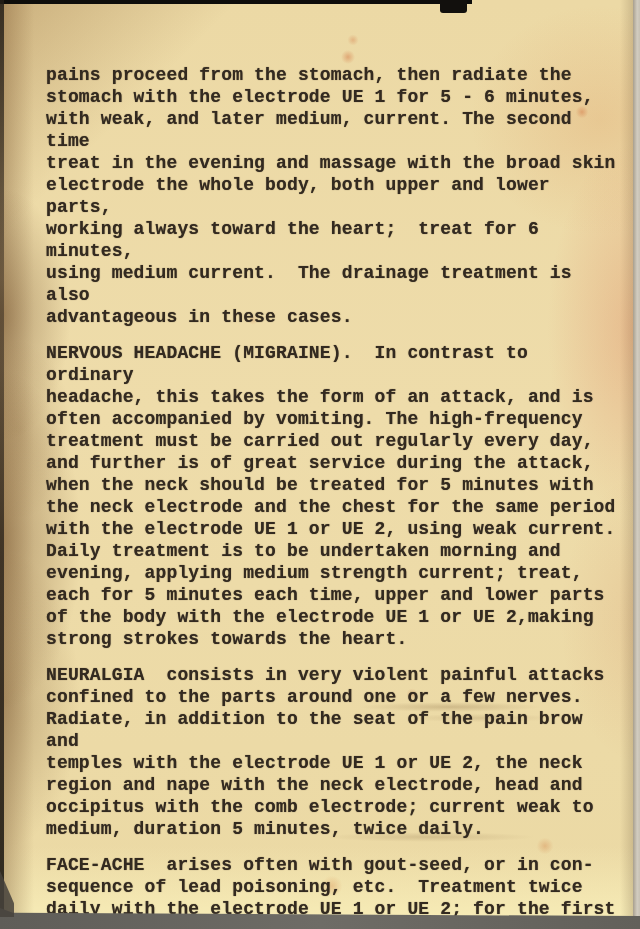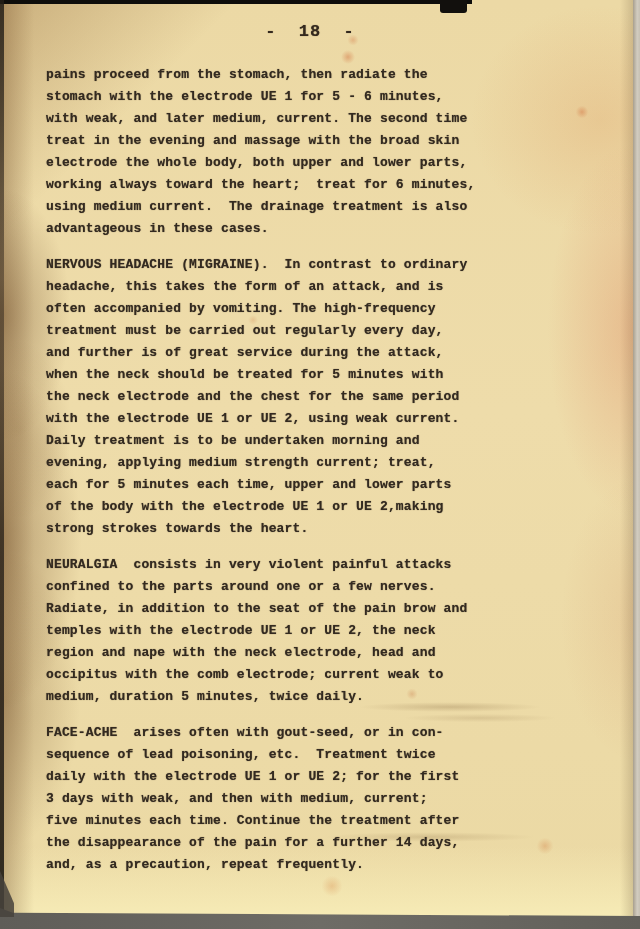--- a/index.html
+++ b/index.html
@@ -115,36 +115,35 @@
     text-shadow: 0 0 1px rgba(52, 41, 30, 0.65);
     white-space: pre;
   }
   .body-text {
     position: absolute;
     left: 46px; top: 64px;
     width: 574px;
   }
   .body-text p {
     margin: 0 0 14px 0;
-    font-size: 13px;
+    font-size: 18px;
     font-weight: bold;
     line-height: 22px;
     letter-spacing: 0.15px;
     color: #332a20;
     text-shadow: 0 0 1px rgba(50, 40, 28, 0.70);
     white-space: pre-wrap;
   }
 </style>
 </head>
 <body>
 
 <div class="scan">
   <div class="paper"></div>
 
-  <div class="page-number">-  18  -</div>
 
   <div class="body-text">
     <p>pains proceed from the stomach, then radiate the
 stomach with the electrode UE 1 for 5 - 6 minutes,
 with weak, and later medium, current. The second time
 treat in the evening and massage with the broad skin
 electrode the whole body, both upper and lower parts,
 working always toward the heart;  treat for 6 minutes,
 using medium current.  The drainage treatment is also
 advantageous in these cases.</p>

